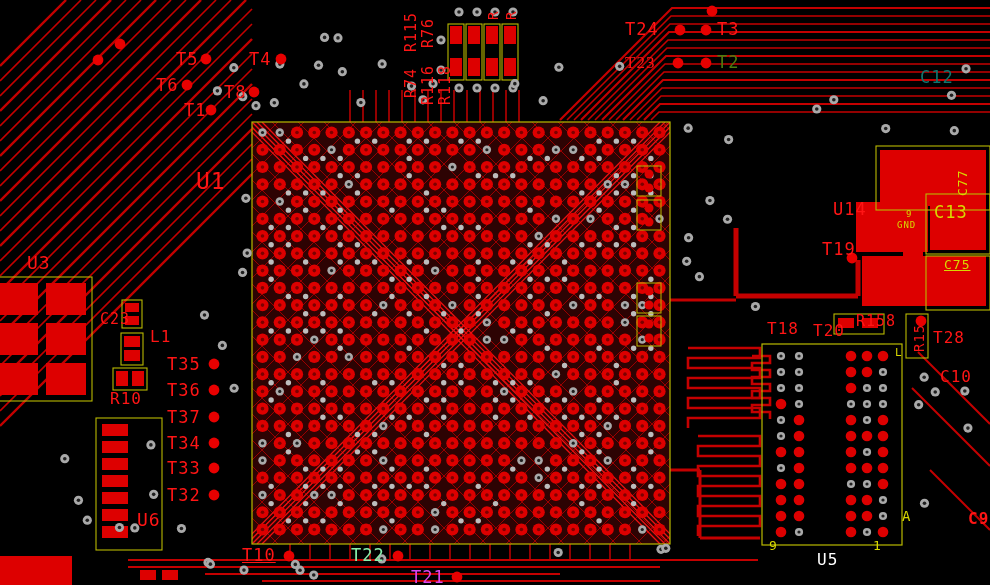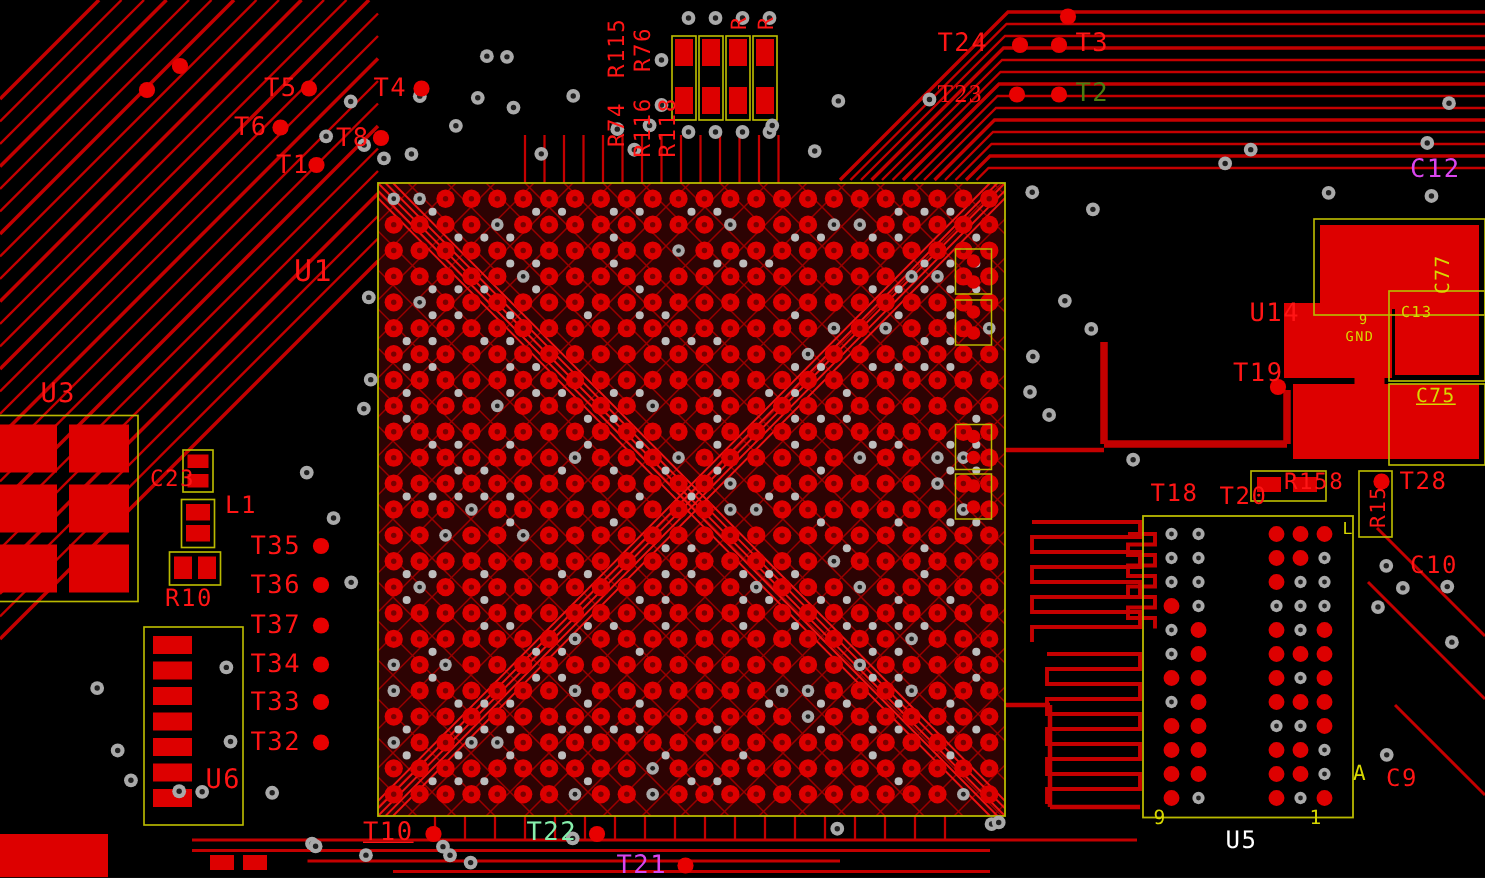--- a/index.html
+++ b/index.html
@@ -1927,21 +1927,21 @@
         <circle cx="852" cy="258" r="5.4" fill="#e80000"></circle>
         <circle cx="921" cy="321" r="5.4" fill="#e80000"></circle>
       </g>
     </svg>
   <div id="labels-layer">
       <div class="label" style="left: 176px; top: 51px; font-size: 17px; color: rgb(255, 21, 21);">T5</div>
       <div class="label" style="left: 249px; top: 51px; font-size: 17px; color: rgb(255, 21, 21);">T4</div>
       <div class="label" style="left: 156px; top: 77px; font-size: 17px; color: rgb(255, 21, 21);">T6</div>
       <div class="label" style="left: 224px; top: 84px; font-size: 17px; color: rgb(255, 21, 21);">T8</div>
       <div class="label" style="left: 184px; top: 102px; font-size: 17px; color: rgb(255, 21, 21);">T1</div>
-      <div class="label" style="left: 196px; top: 170px; font-size: 20px; color: rgb(255, 21, 21);">U1</div>
+      <div class="label" style="left: 196px; top: 170px; font-size: 23px; color: rgb(255, 21, 21);">U1</div>
       <div class="label" style="left: 27px; top: 254px; font-size: 18px; color: rgb(255, 21, 21);">U3</div>
       <div class="label" style="left: 100px; top: 312px; font-size: 15px; color: rgb(255, 21, 21);">C23</div>
       <div class="label" style="left: 150px; top: 329px; font-size: 16px; color: rgb(255, 21, 21);">L1</div>
       <div class="label" style="left: 110px; top: 391px; font-size: 16px; color: rgb(255, 21, 21);">R10</div>
       <div class="label" style="left: 167px; top: 356px; font-size: 17px; color: rgb(255, 21, 21);">T35</div>
       <div class="label" style="left: 167px; top: 382px; font-size: 17px; color: rgb(255, 21, 21);">T36</div>
       <div class="label" style="left: 167px; top: 409px; font-size: 17px; color: rgb(255, 21, 21);">T37</div>
       <div class="label" style="left: 167px; top: 435px; font-size: 17px; color: rgb(255, 21, 21);">T34</div>
       <div class="label" style="left: 167px; top: 460px; font-size: 17px; color: rgb(255, 21, 21);">T33</div>
       <div class="label" style="left: 167px; top: 487px; font-size: 17px; color: rgb(255, 21, 21);">T32</div>
@@ -1953,34 +1953,34 @@
       <div class="label" style="left: 404px; top: 52px; font-size: 15px; color: rgb(255, 21, 21); transform-origin: 0px 0px; transform: rotate(-90deg);">R115</div>
       <div class="label" style="left: 421px; top: 105px; font-size: 15px; color: rgb(255, 21, 21); transform-origin: 0px 0px; transform: rotate(-90deg);">R116</div>
       <div class="label" style="left: 421px; top: 48px; font-size: 15px; color: rgb(255, 21, 21); transform-origin: 0px 0px; transform: rotate(-90deg);">R76</div>
       <div class="label" style="left: 438px; top: 105px; font-size: 15px; color: rgb(255, 21, 21); transform-origin: 0px 0px; transform: rotate(-90deg);">R118</div>
       <div class="label" style="left: 486px; top: 20px; font-size: 14px; color: rgb(255, 21, 21); transform-origin: 0px 0px; transform: rotate(-90deg);">R</div>
       <div class="label" style="left: 504px; top: 20px; font-size: 14px; color: rgb(255, 21, 21); transform-origin: 0px 0px; transform: rotate(-90deg);">R</div>
       <div class="label" style="left: 625px; top: 21px; font-size: 17px; color: rgb(255, 21, 21);">T24</div>
       <div class="label" style="left: 717px; top: 21px; font-size: 17px; color: rgb(255, 21, 21);">T3</div>
       <div class="label" style="left: 625px; top: 54px; font-size: 17px; color: rgb(255, 21, 21); font-family: Liberation Serif, serif;">T23</div>
       <div class="label" style="left: 717px; top: 54px; font-size: 17px; color: #4d7c0f;">T2</div>
-      <div class="label" style="left: 940px; top: 69px; font-size: 17px; color: #d946ef; margin-top: 36px;">C12</div>
+      <div class="label" style="left: 920px; top: 69px; font-size: 17px; color: #0f766e;">C12</div>
       <div class="label" style="left: 833px; top: 201px; font-size: 17px; color: rgb(255, 21, 21);">U14</div>
       <div class="label" style="left: 822px; top: 241px; font-size: 17px; color: rgb(255, 21, 21);">T19</div>
-      <div class="label" style="left: 934px; top: 204px; font-size: 10px; color: rgb(216, 216, 0);">C13</div>
+      <div class="label" style="left: 934px; top: 204px; font-size: 17px; color: rgb(216, 216, 0);">C13</div>
       <div class="label" style="left: 956px; top: 196px; font-size: 13px; color: rgb(216, 216, 0); transform-origin: 0px 0px; transform: rotate(-90deg);">C77</div>
       <div class="label" style="left: 944px; top: 258px; font-size: 13px; color: rgb(216, 216, 0); text-decoration: underline;">C75</div>
       <div class="label" style="left: 897px; top: 221px; font-size: 9px; color: rgb(216, 216, 0);">GND</div>
       <div class="label" style="left: 906px; top: 210px; font-size: 9px; color: rgb(216, 216, 0);">9</div>
       <div class="label" style="left: 856px; top: 314px; font-size: 15px; color: rgb(255, 21, 21);">R158</div>
-      <div class="label" style="left: 933px; top: 313px; font-size: 16px; color: rgb(255, 21, 21);">T28</div>
+      <div class="label" style="left: 933px; top: 330px; font-size: 16px; color: rgb(255, 21, 21);">T28</div>
       <div class="label" style="left: 912px; top: 352px; font-size: 14px; color: rgb(255, 21, 21); transform-origin: 0px 0px; transform: rotate(-90deg);">R15</div>
       <div class="label" style="left: 767px; top: 321px; font-size: 16px; color: rgb(255, 21, 21);">T18</div>
       <div class="label" style="left: 813px; top: 323px; font-size: 16px; color: rgb(255, 21, 21);">T20</div>
       <div class="label" style="left: 895px; top: 347px; font-size: 11px; color: rgb(216, 216, 0);">L</div>
       <div class="label" style="left: 940px; top: 369px; font-size: 16px; color: rgb(255, 21, 21);">C10</div>
-      <div class="label" style="left: 924px; top: 511px; font-size: 16px; color: rgb(255, 21, 21);">C9</div>
+      <div class="label" style="left: 968px; top: 511px; font-size: 16px; color: rgb(255, 21, 21); font-weight: bold;">C9</div>
       <div class="label" style="left: 902px; top: 509px; font-size: 14px; color: rgb(216, 216, 0);">A</div>
       <div class="label" style="left: 769px; top: 539px; font-size: 13px; color: rgb(216, 216, 0);">9</div>
       <div class="label" style="left: 873px; top: 539px; font-size: 13px; color: rgb(216, 216, 0);">1</div>
       <div class="label" style="left: 817px; top: 552px; font-size: 16px; color: #ffffff;">U5</div>
     </div>
 </div>
 
 </body></html>

